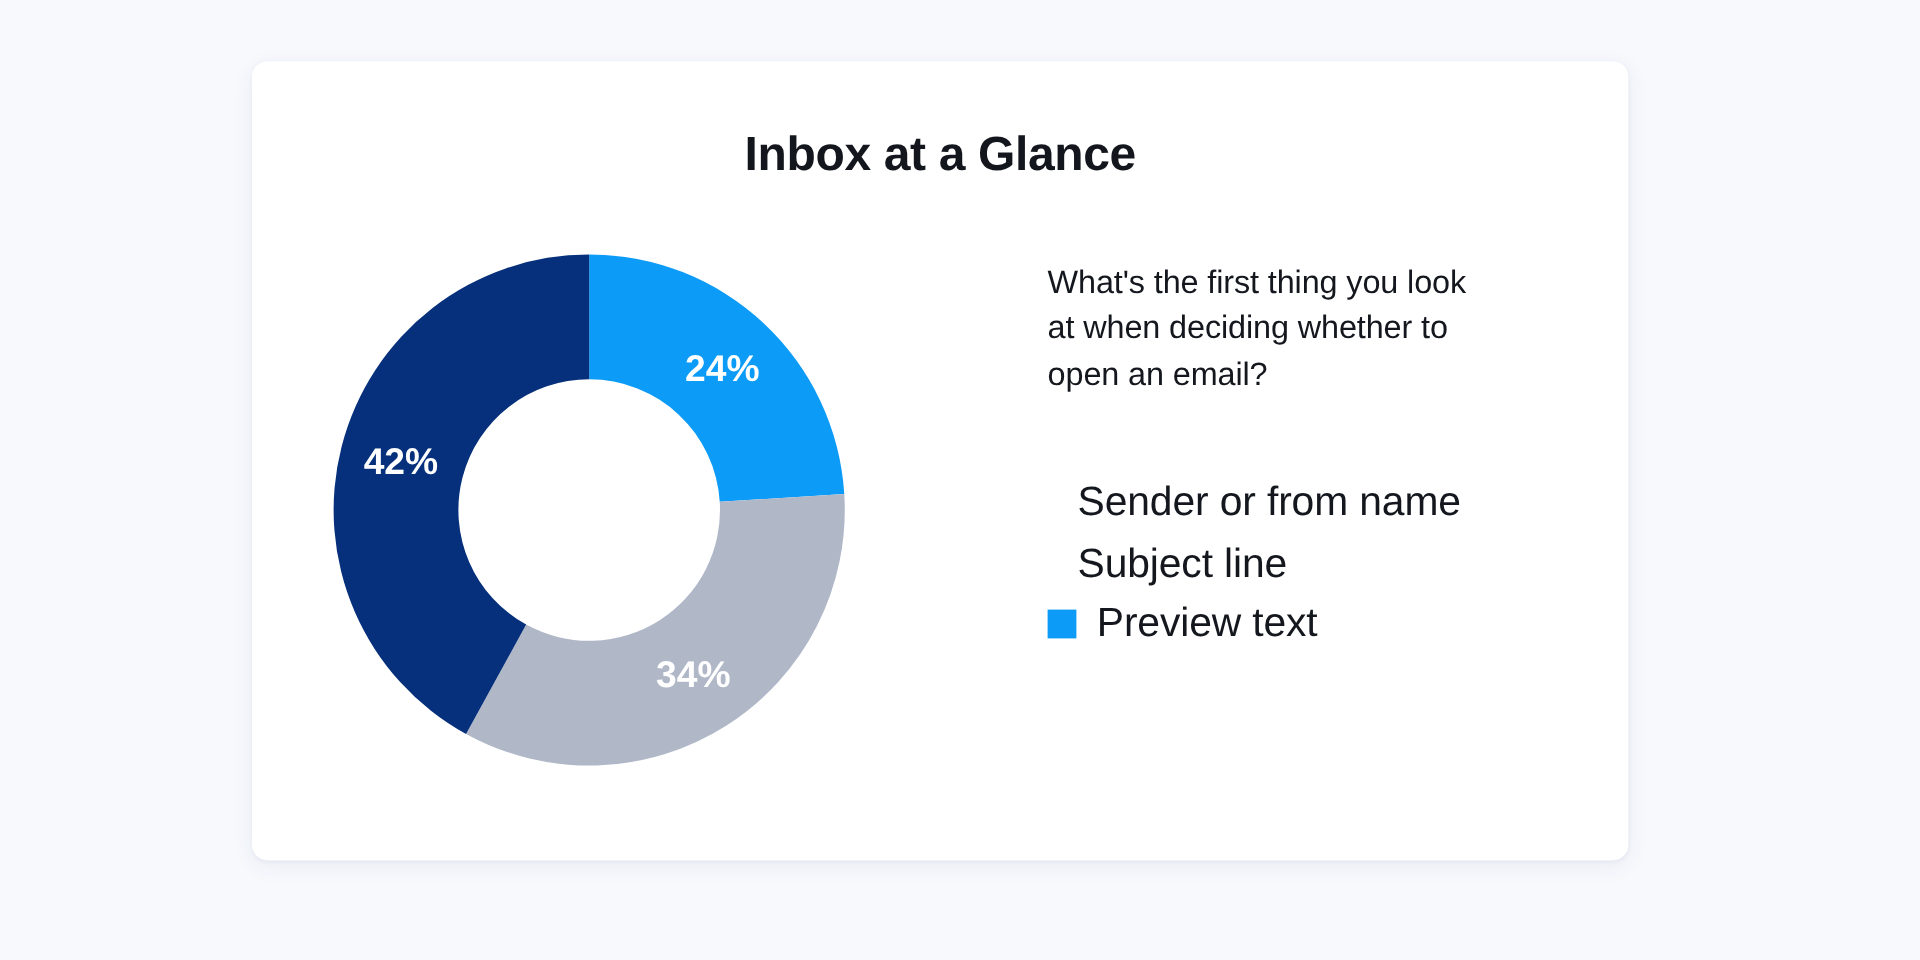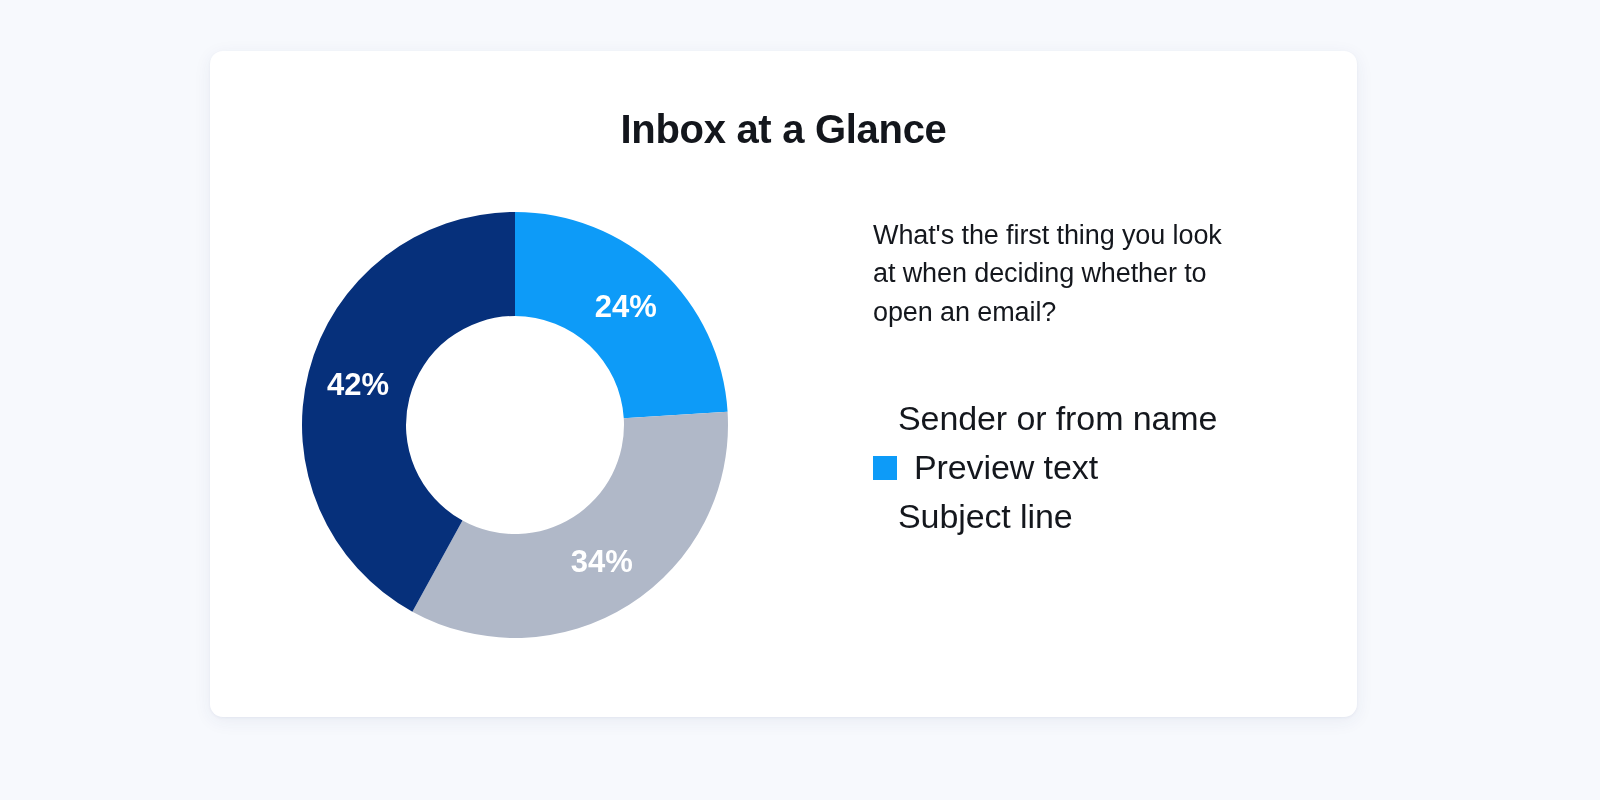--- a/index.html
+++ b/index.html
@@ -41,21 +41,21 @@
     text-align: center;
     font-size: 40px;
     font-weight: bold;
     letter-spacing: -0.3px;
     color: #13161c;
   }
 
   
   .donut-wrap {
     position: absolute;
-    left: 90px;
+    left: 66px;
     top: 159px;
     width: 430px;
     height: 430px;
     text-decoration: underline;
   }
   .donut-svg {
     display: block;
     width: 430px;
     height: 430px;
   }
@@ -142,29 +142,29 @@
 
       <div class="legend">
 
         <div class="legend-item">
           <span class="swatch-pad">
             <span class="swatch" id="sw-0" style="background: rgb(6, 48, 123);"></span>
           </span>
           <span class="legend-label">Sender or from name</span>
         </div>
 
-        <div class="legend-item compact">
-          <span class="swatch" id="sw-2" style="background: rgb(13, 155, 248);"></span>
-          <span class="legend-label" style="margin-left:17px;">Preview text</span>
-        </div>
-
         <div class="legend-item">
           <span class="swatch-pad">
             <span class="swatch" id="sw-1" style="background: rgb(176, 184, 200);"></span>
           </span>
           <span class="legend-label">Subject line</span>
+        </div>
+
+        <div class="legend-item compact">
+          <span class="swatch" id="sw-2" style="background: rgb(13, 155, 248);"></span>
+          <span class="legend-label" style="margin-left:17px;">Preview text</span>
         </div>
 
       </div>
     </div>
 
   </div>
 </div>
 
 </body></html>

